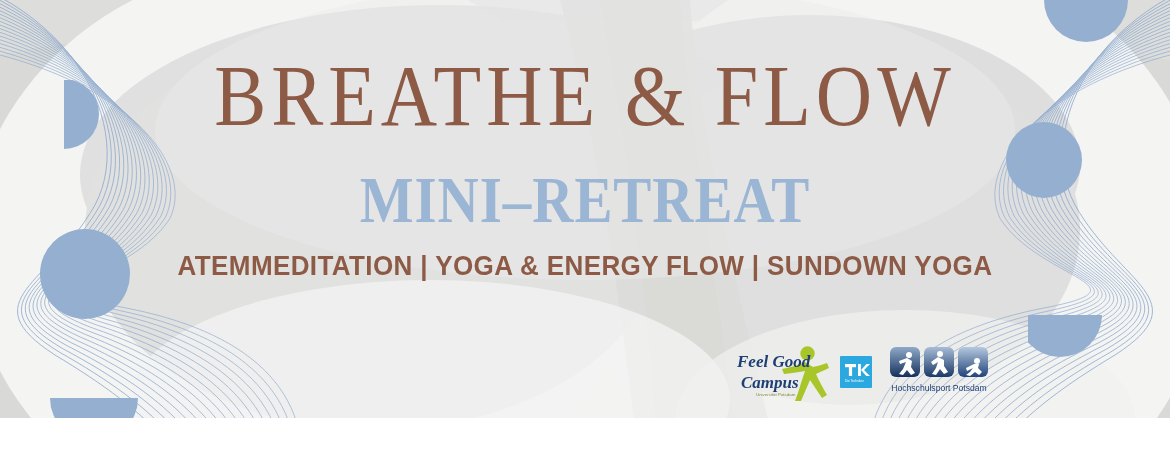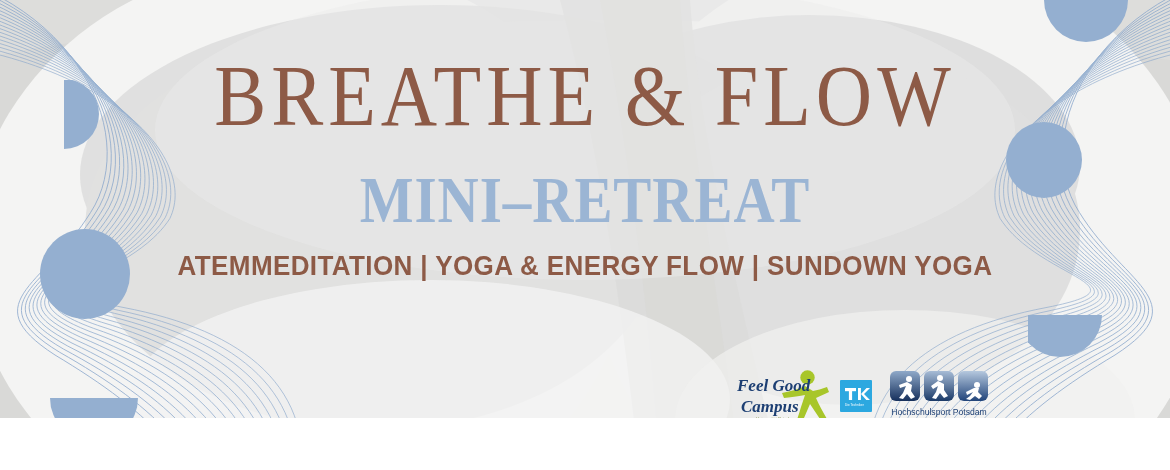--- a/index.html
+++ b/index.html
@@ -76,21 +76,21 @@
     letter-spacing:0.2px;
     color:#9aa8bd;
     text-align:center;
     white-space:nowrap;
     opacity:.75;
   }
 
   
   .logos {
     position:absolute;
-    left:735px; top:362px;
+    left:735px; top:338px;
     width:290px; height:68px;
     z-index:6;
     display:flex;
     align-items:center;
     gap:10px;
   }
   .logo-fgc { position:relative; width:95px; height:62px; }
   .logo-tk  { position:relative; width:32px; height:32px; }
   .logo-hsp { position:relative; width:115px; height:58px;text-decoration:underline; }
 </style>

